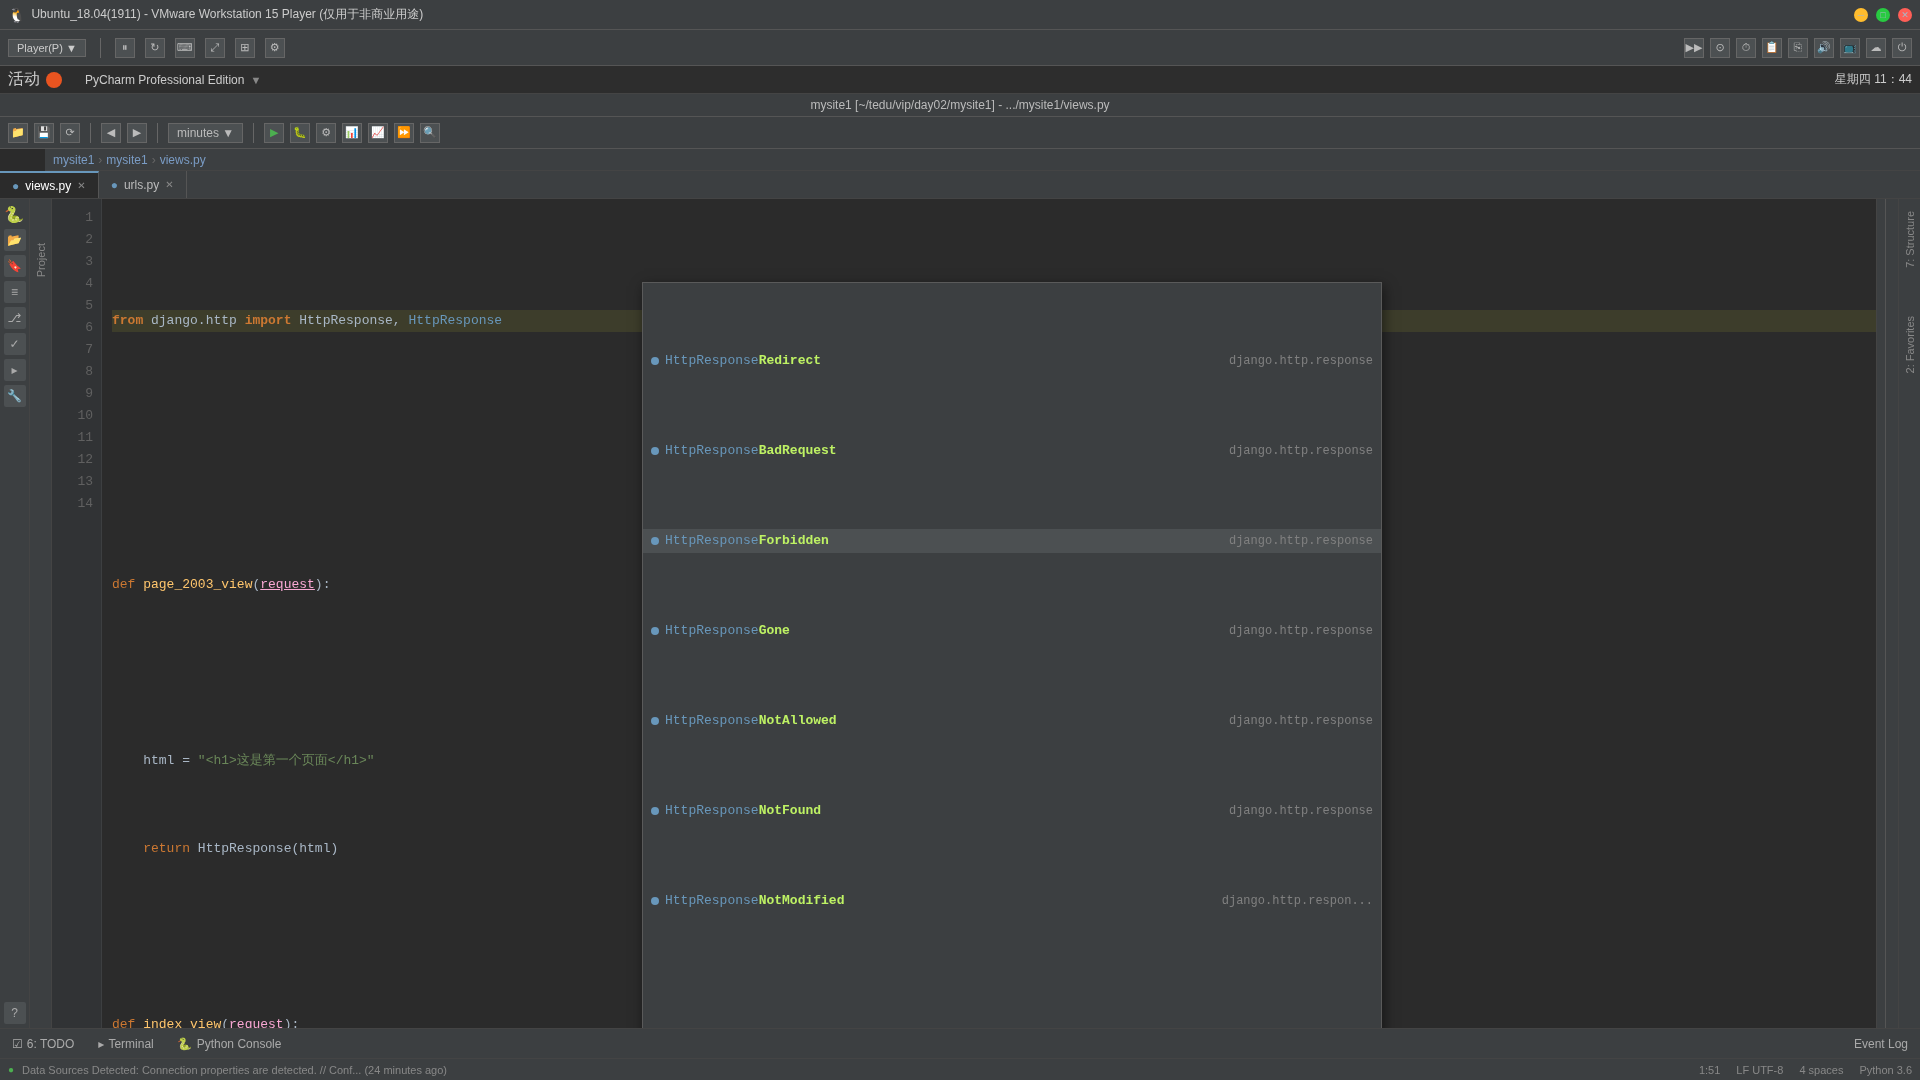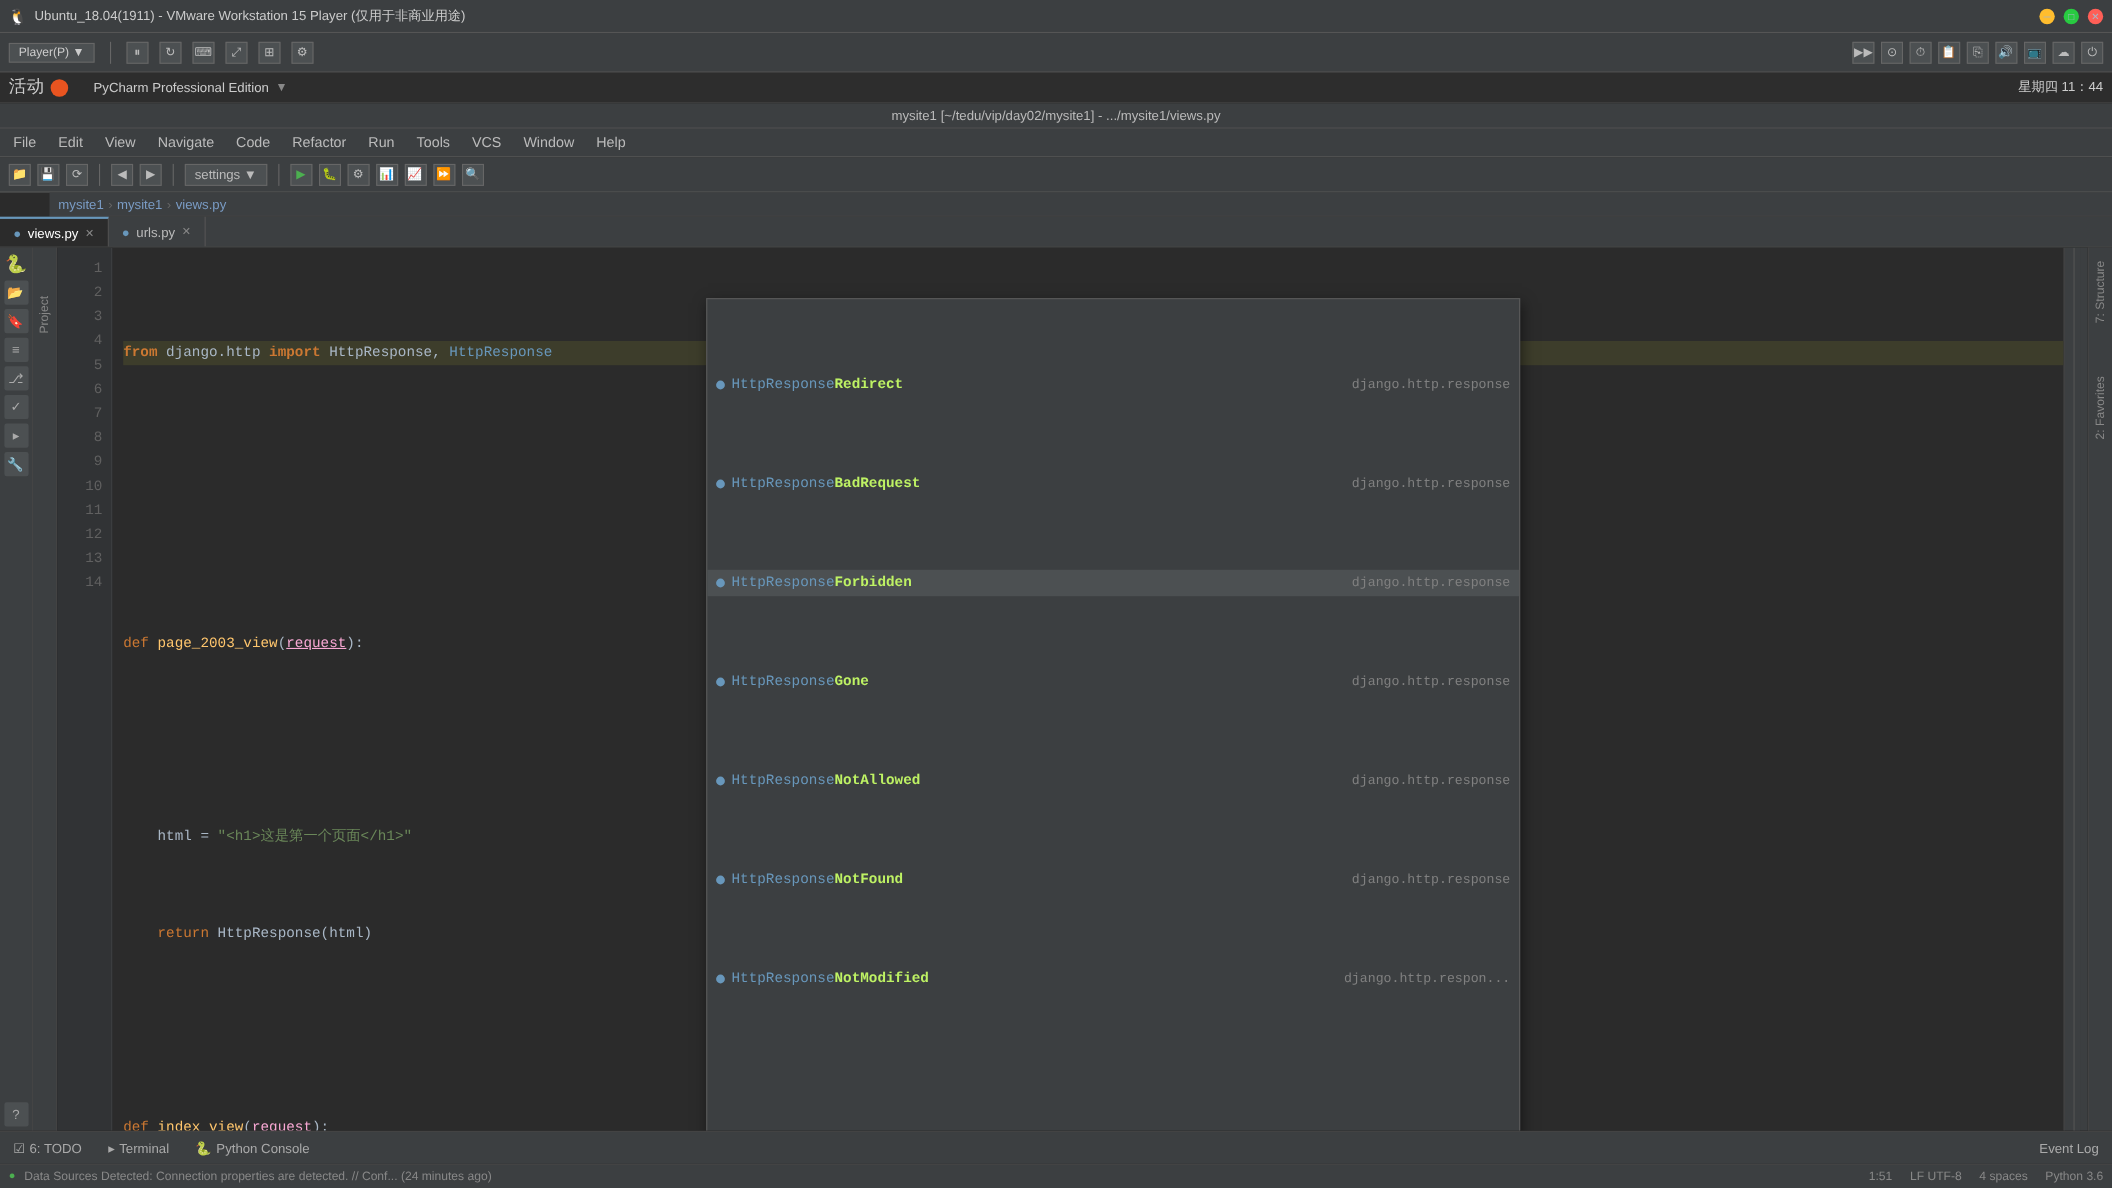--- a/index.html
+++ b/index.html
@@ -238,27 +238,28 @@
       flex-shrink: 0;
     }
     .line-num {
       padding-right: 8px;
       height: 22px;
       line-height: 22px;
     }
 
     #code-content {
       flex: 1;
-      padding: 19px 0 8px 10px;
+      padding: 8px 0 8px 10px;
       font-family: 'Courier New', monospace;
       font-size: 13px;
       line-height: 22px;
       overflow: hidden;
       white-space: pre;
       position: relative;
+      margin-top: 37px;
     }
 
     .code-line { height: 22px; display: flex; align-items: center; }
 
     
     .kw { color: #cc7832; font-weight: bold; }
     .kw2 { color: #cc7832; }
     .fn { color: #ffc66d; }
     .param { color: #f9a8d4; text-decoration: underline; }
     .http-class { color: #6897bb; font-weight: normal; }
@@ -412,44 +413,31 @@
   </div>
   <div id="linux-clock">星期四 11：44</div>
 </div>
 
 <div id="pycharm-window">
 
   <div id="pycharm-titlebar">
     <span>mysite1 [~/tedu/vip/day02/mysite1] - .../mysite1/views.py</span>
   </div>
 
-  <div id="pycharm-menu">
-    <span class="menu-item">File</span>
-    <span class="menu-item">Edit</span>
-    <span class="menu-item">View</span>
-    <span class="menu-item">Navigate</span>
-    <span class="menu-item">Code</span>
-    <span class="menu-item">Refactor</span>
-    <span class="menu-item">Run</span>
-    <span class="menu-item">Tools</span>
-    <span class="menu-item">VCS</span>
-    <span class="menu-item">Window</span>
-    <span class="menu-item">Help</span>
-  </div>
 
   <div id="pycharm-toolbar">
     <div class="toolbar-icon">📁</div>
     <div class="toolbar-icon">💾</div>
     <div class="toolbar-icon">⟳</div>
     <div class="divider-v"></div>
     <div class="toolbar-icon">◀</div>
     <div class="toolbar-icon">▶</div>
     <div class="divider-v"></div>
     <button id="settings-dropdown">
-      <span>settings</span> ▼
+      <span>minutes</span> ▼
     </button>
     <div class="divider-v"></div>
     <div class="toolbar-icon" style="color:#4caf50;">▶</div>
     <div class="toolbar-icon" style="color:#6897bb;">🐛</div>
     <div class="toolbar-icon">⚙</div>
     <div class="toolbar-icon">📊</div>
     <div class="toolbar-icon">📈</div>
     <div class="toolbar-icon">⏩</div>
     <div class="toolbar-icon">🔍</div>
   </div>

